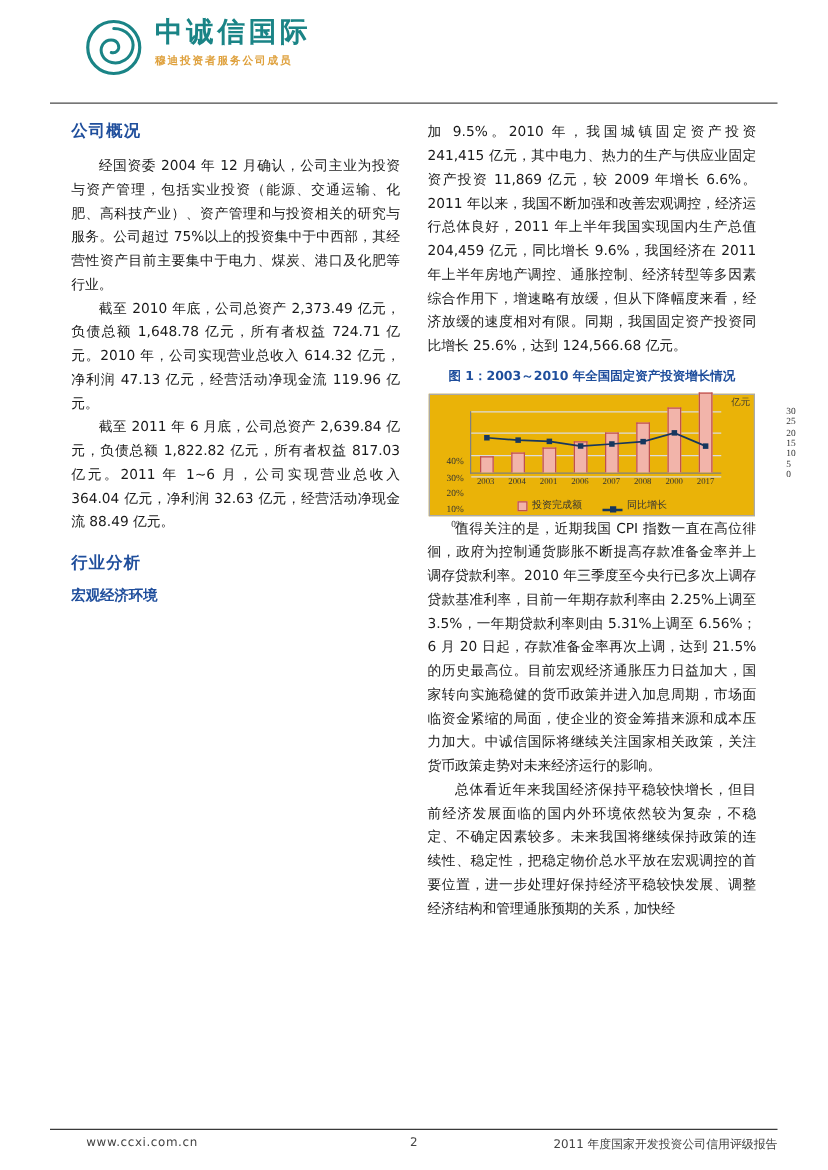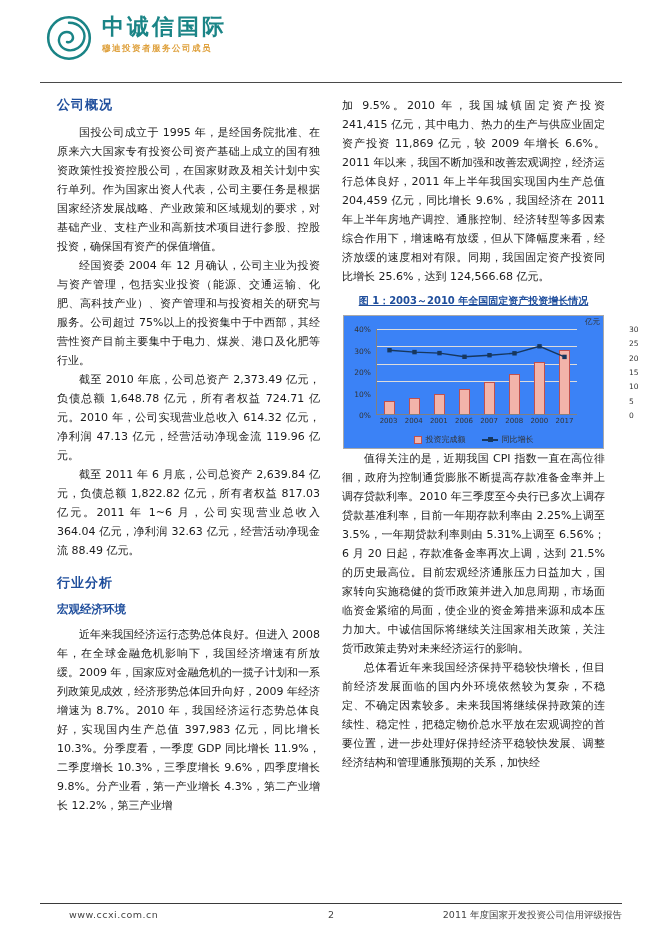--- a/index.html
+++ b/index.html
@@ -7,53 +7,53 @@
   .page {
     position: relative;
     width: 662px; height: 936px;
     background: #ffffff;
     font-family: "DejaVu Sans", "Liberation Sans", sans-serif;
     color: #1a1a1a;
     overflow: hidden;
   }
 
   
-  .header { position:absolute; top:14px; left:45px; display:flex; align-items:flex-start; gap:9px; }
+  .header { position:absolute; top:14px; left:67px; display:flex; align-items:flex-start; gap:9px; }
   .logo-mark { width:48px; height:48px; flex:0 0 auto; }
   .brand-cn { font-size:22px; font-weight:bold; color:#1A8486; letter-spacing:3px; line-height:1.2; }
   .tagline  { font-size:8.5px; font-weight:bold; color:#DFA13D; letter-spacing:1.5px; margin-top:3px; }
   .header-rule { position:absolute; top:82px; left:40px; right:40px; border-top:1px solid #4a4a4a; }
 
   
   .columns { position:absolute; top:96px; left:57px; width:548px; display:flex; gap:22px; }
   .col { width:263px; }
   .section-title { margin:0 0 9px 0; font-size:13px; font-weight:bold; color:#1F4E9C; letter-spacing:1px; }
   .section-title.spaced { margin-top:14px; }
   .subsection-title { margin:10px 0 8px 0; font-size:11.5px; font-weight:bold; color:#1F4E9C; }
   .para { margin:0; font-size:11px; line-height:19px; text-align:justify; }
   .para.indent { text-indent:2em; }
 
   
   .chart-block { margin-top:8px; }
-  .chart-title { font-size:10px; font-weight:bold; color:#1F4E9C; text-align:center; margin:4px 0 7px 0;text-decoration:underline; }
-  .chart-box { position:relative; height:134px; border:1px solid #a9a9a9; background:#3b82f6; margin:0 1px; }
+  .chart-title { font-size:10px; font-weight:bold; color:#1F4E9C; text-align:center; margin:4px 0 7px 0; }
+  .chart-box { position:relative; height:98px; border:1px solid #a9a9a9; background:#eab308; margin:0 1px;font-family:Liberation Serif, serif; }
   .unit-label { position:absolute; top:1px; right:3px; font-size:7.5px; color:#333; }
   .plot { position:absolute; left:32px; right:26px; top:13px; bottom:33px;
           border-left:1px solid #808080; border-bottom:1px solid #808080; }
   .gridline { position:absolute; left:0; right:0; height:1px; background:#dcdcdc; }
   .bar { position:absolute; bottom:0; border:1px solid #C0504D; border-bottom:none; }
   .line-svg { position:absolute; left:0; top:0; overflow:visible; }
   .axis-left  { position:absolute; left:0; width:31px; top:13px; bottom:33px; }
-  .axis-left span  { position:absolute; right:4px; transform:translateY(-50%); font-size:7.5px; color:#333; white-space:nowrap; }
+  .axis-left span  { position:absolute; right:4px; transform:translateY(-50%); font-size:7.5px; color:#333; white-space:nowrap;margin-top:40px; }
   .axis-right { position:absolute; right:0; width:24px; top:13px; bottom:33px; }
   .axis-right span { position:absolute; left:4px; transform:translateY(-50%); font-size:7.5px; color:#333;margin-left:46px; }
   .x-labels { position:absolute; left:32px; right:26px; bottom:19px; height:12px; display:flex; }
   .x-labels span { flex:1; text-align:center; font-size:7px; color:#333; }
   .legend { position:absolute; bottom:3px; left:0; right:0; display:flex; justify-content:center; align-items:center; gap:16px; font-size:8px; color:#333; }
-  .legend-item { display:inline-flex; align-items:center; gap:4px; }
+  .legend-item { display:inline-flex; align-items:flex-end; gap:4px; }
   .swatch-bar { width:8px; height:8px; background:#F2B4AA; border:1px solid #C0504D; display:inline-block; }
   .swatch-line { width:16px; height:2px; background:#17375E; display:inline-block; position:relative; }
   .swatch-line i { position:absolute; left:6px; top:-2px; width:5px; height:5px; background:#17375E; }
   .chart-source { font-size:9px; color:#333; margin:14px 0 12px 0; }
 
   
   .footer-rule { position:absolute; top:903px; left:40px; right:40px; border-top:1.5px solid #3a3a3a; }
   .footer-row { position:absolute; top:909px; left:40px; right:40px; display:flex; justify-content:space-between; font-size:9.5px; color:#444; }
   .footer-page { position:absolute; left:50%; transform:translateX(-50%); }
   .footer-left { letter-spacing:0.5px;margin-left:29px; }
@@ -74,27 +74,25 @@
       <div class="brand-cn">中诚信国际</div>
       <div class="tagline">穆迪投资者服务公司成员</div>
     </div>
   </div>
   <div class="header-rule"></div>
 
   <div class="columns">
 
     <div class="col">
       <h2 class="section-title">公司概况</h2>
-      <p class="para indent">国投公司成立于 1995 年，是经国务院批准、在原来六大国家专有投资公司资产基础上成立的国有独资政策性投资控股公司，在国家财政及相关计划中实行单列。作为国家出资人代表，公司主要任务是根据国家经济发展战略、产业政策和区域规划的要求，对基础产业、支柱产业和高新技术项目进行参股、控股投资，确保国有资产的保值增值。</p>
       <p class="para indent">经国资委 2004 年 12 月确认，公司主业为投资与资产管理，包括实业投资（能源、交通运输、化肥、高科技产业）、资产管理和与投资相关的研究与服务。公司超过 75%以上的投资集中于中西部，其经营性资产目前主要集中于电力、煤炭、港口及化肥等行业。</p>
       <p class="para indent">截至 2010 年底，公司总资产 2,373.49 亿元，负债总额 1,648.78 亿元，所有者权益 724.71 亿元。2010 年，公司实现营业总收入 614.32 亿元，净利润 47.13 亿元，经营活动净现金流 119.96 亿元。</p>
       <p class="para indent">截至 2011 年 6 月底，公司总资产 2,639.84 亿元，负债总额 1,822.82 亿元，所有者权益 817.03 亿元。2011 年 1~6 月，公司实现营业总收入 364.04 亿元，净利润 32.63 亿元，经营活动净现金流 88.49 亿元。</p>
       <h2 class="section-title spaced">行业分析</h2>
       <h3 class="subsection-title">宏观经济环境</h3>
-      <p class="para indent">近年来我国经济运行态势总体良好。但进入 2008 年，在全球金融危机影响下，我国经济增速有所放缓。2009 年，国家应对金融危机的一揽子计划和一系列政策见成效，经济形势总体回升向好，2009 年经济增速为 8.7%。2010 年，我国经济运行态势总体良好，实现国内生产总值 397,983 亿元，同比增长 10.3%。分季度看，一季度 GDP 同比增长 11.9%，二季度增长 10.3%，三季度增长 9.6%，四季度增长 9.8%。分产业看，第一产业增长 4.3%，第二产业增长 12.2%，第三产业增</p>
     </div>
 
     <div class="col">
       <p class="para">加 9.5%。2010 年，我国城镇固定资产投资 241,415 亿元，其中电力、热力的生产与供应业固定资产投资 11,869 亿元，较 2009 年增长 6.6%。2011 年以来，我国不断加强和改善宏观调控，经济运行总体良好，2011 年上半年我国实现国内生产总值 204,459 亿元，同比增长 9.6%，我国经济在 2011 年上半年房地产调控、通胀控制、经济转型等多因素综合作用下，增速略有放缓，但从下降幅度来看，经济放缓的速度相对有限。同期，我国固定资产投资同比增长 25.6%，达到 124,566.68 亿元。</p>
 
       <div class="chart-block">
         <div class="chart-title">图 1：2003～2010 年全国固定资产投资增长情况</div>
         <div class="chart-box">
           <div class="unit-label">亿元</div>
           <div class="axis-left" id="axis-left">

